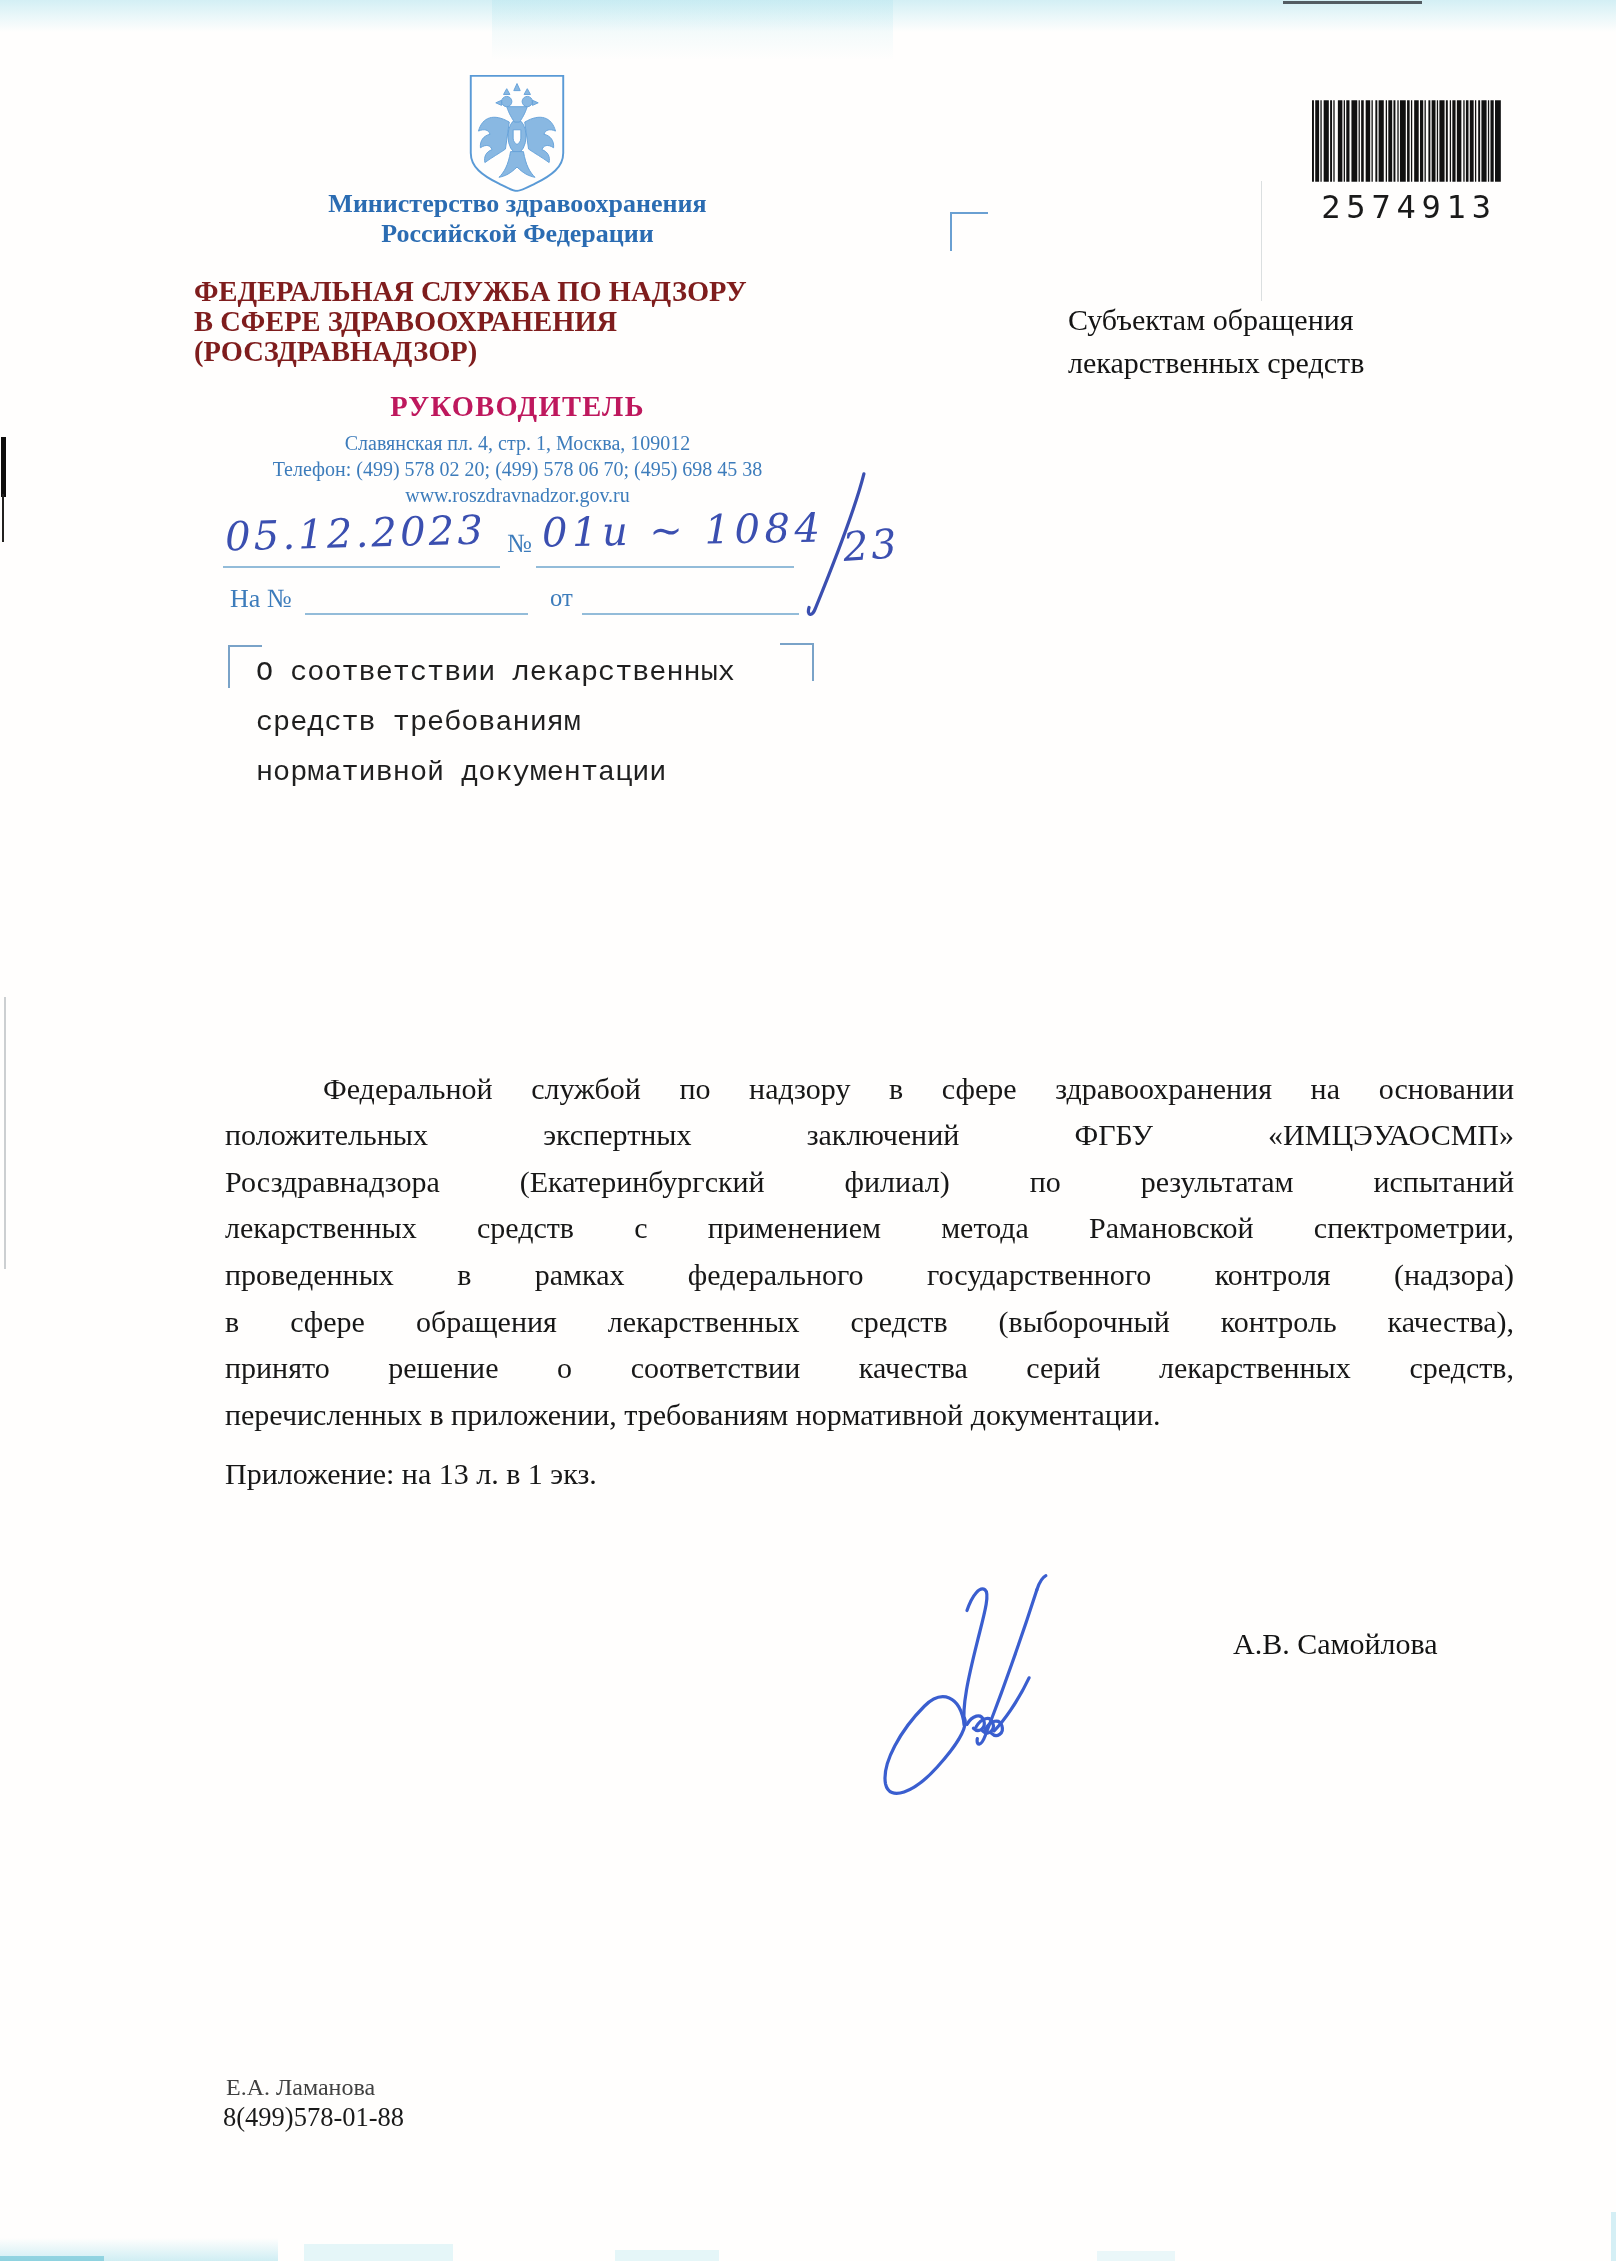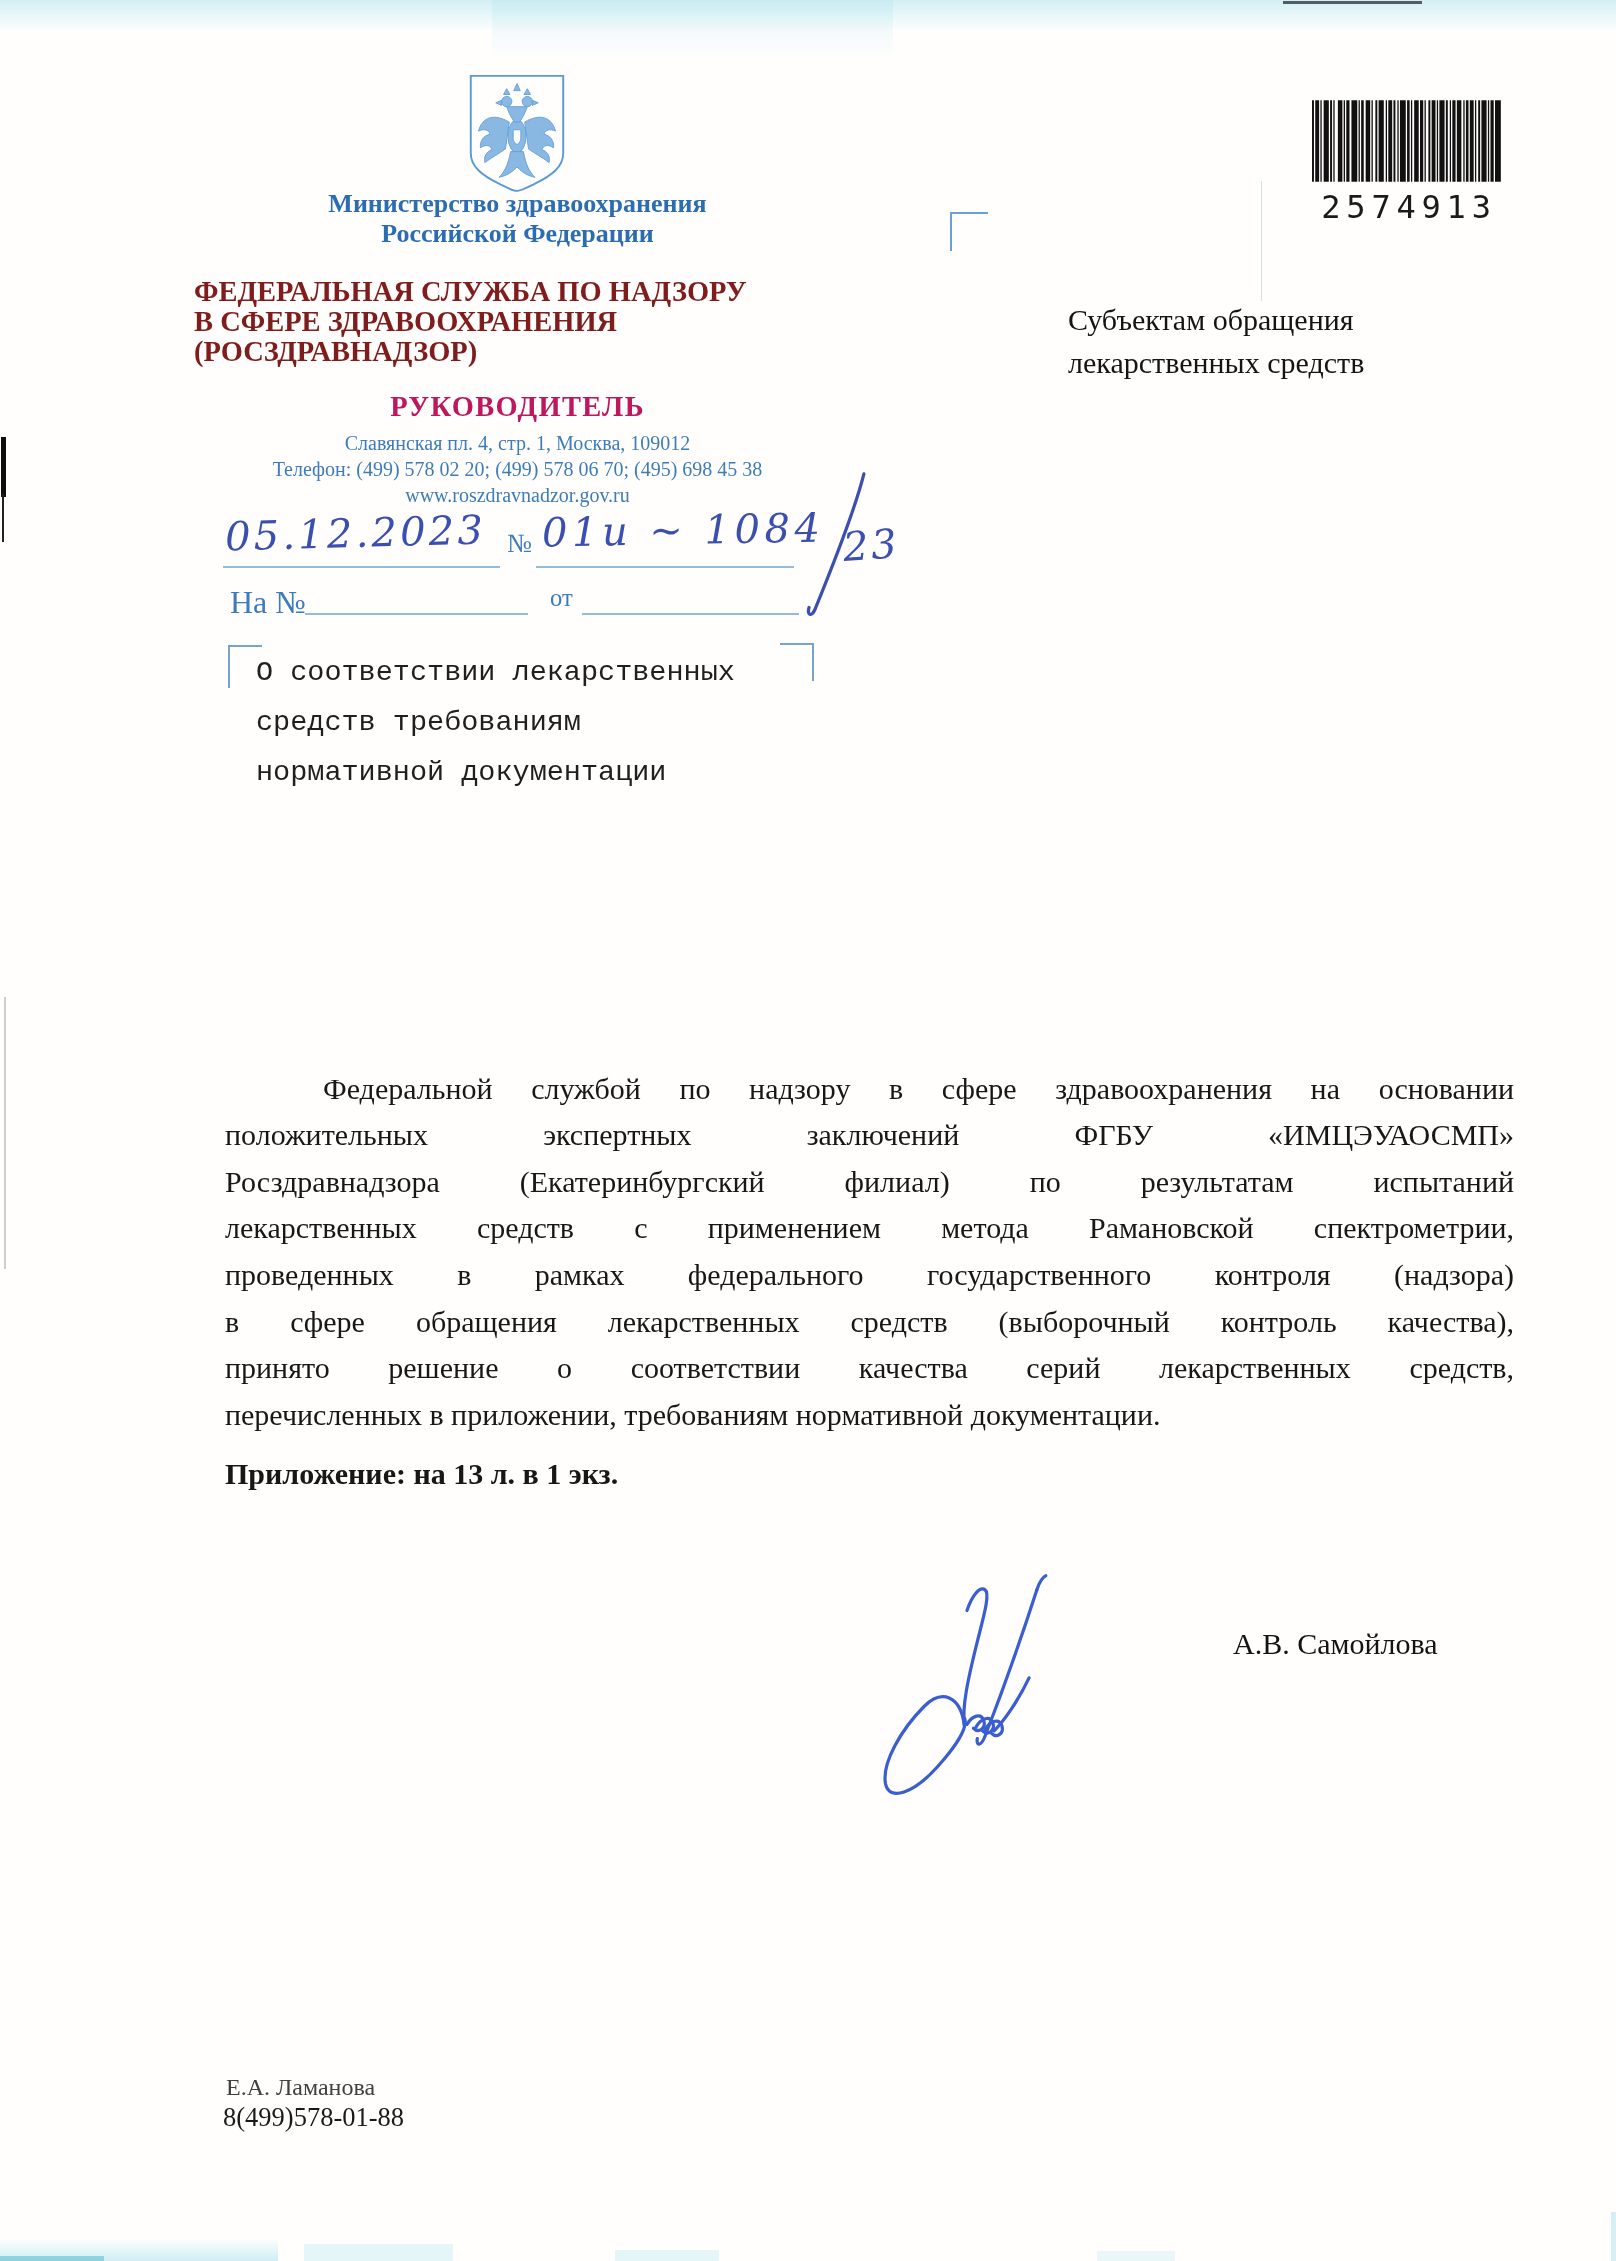--- a/index.html
+++ b/index.html
@@ -43,21 +43,21 @@
 
   
   .hand{font-style:italic;color:#3b4fb0;font-family:"DejaVu Serif", serif;}
   .hw-date{left:225px;top:510px;font-size:40px;letter-spacing:3.2px;transform:rotate(-1.5deg);}
   .num-sign{left:507px;top:529px;font-size:26px;color:#3d7cbb;font-style:normal;}
   .hw-number{left:542px;top:507px;font-size:40px;letter-spacing:4.5px;transform:rotate(-1deg);}
   .hw-year{left:843px;top:522px;font-size:40px;letter-spacing:2.6px;transform:rotate(-4deg);}
   .u-line{height:1.9px;background:#93bcd9;}
   .u-date{left:223px;top:566px;width:277px;}
   .u-number{left:536px;top:566px;width:258px;}
-  .reply-label{left:230px;top:584px;font-size:32px;color:#3d7cbb;}
+  .reply-label{left:230px;top:584px;font-size:26px;color:#3d7cbb;}
   .u-reply{left:305px;top:613px;width:223px;}
   .from-label{left:550px;top:584px;font-size:24.6px;color:#3d7cbb;}
   .u-from{left:582px;top:613px;width:217px;}
   .slash-svg{left:800px;top:471px;width:71px;height:162px;}
 
   
   .brk{background:#7aa3c8;}
   .brk-recipient{background:#6aa0d2;}
 
   
@@ -68,21 +68,21 @@
 
   
   .barcode-box{left:1312px;top:100px;width:194px;text-align:center;}
   .barcode-digits{font-family:"DejaVu Sans Mono", monospace;font-size:32px;letter-spacing:5.8px;color:#1a1a1a;margin-top:3.9px;}
 
   
   .bodyline{left:225px;width:1289px;font-size:30px;height:47px;line-height:47px;
     text-align:justify;text-align-last:justify;color:#171717;white-space:nowrap;}
   .bodyline.first{padding-left:98px;width:1191px;}
   .bodyline.last{text-align-last:left;}
-  .attachment{left:225px;top:1457px;font-size:30px;color:#171717;font-weight:bold;}
+  .attachment{left:225px;top:1457px;font-size:30px;color:#171717;}
 
   
   .signature-svg{left:870px;top:1533px;width:278px;height:278px;}
   .signer{left:1233px;top:1627px;font-size:30px;color:#141414;}
 
   
   .executor{left:226px;top:2074px;font-size:24px;color:#404040;}
   .exec-phone{left:223px;top:2102px;font-size:26.5px;color:#1a1a1a;}
 </style>
 </head>

